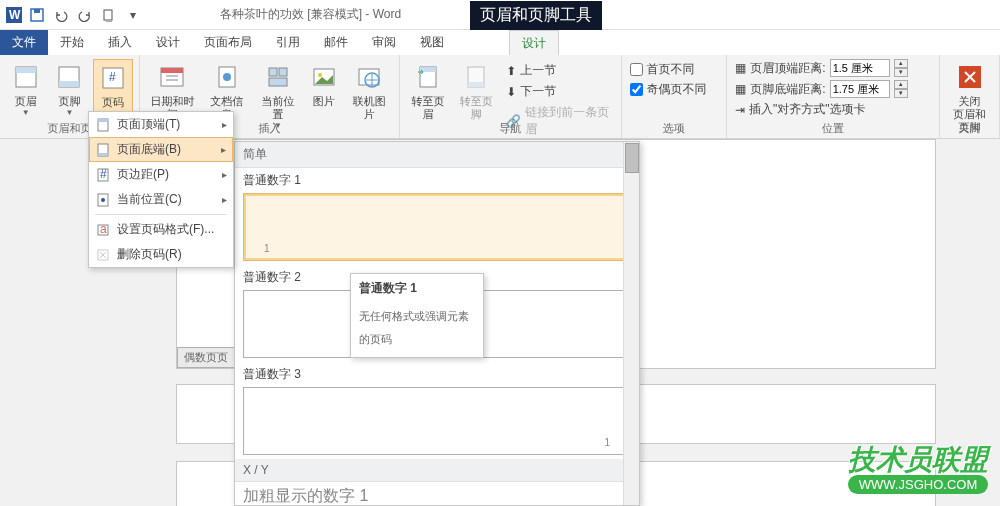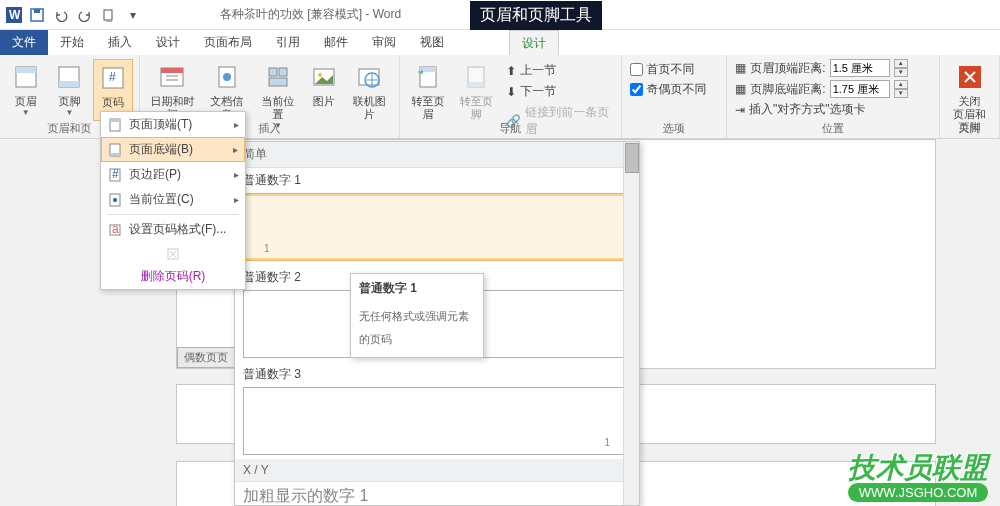--- a/index.html
+++ b/index.html
@@ -27,24 +27,24 @@
 .nav-item{display:flex;align-items:center;gap:4px;color:#444;cursor:pointer;padding:1px 2px;font-size:11px;}
 .nav-item.disabled{color:#b0b0b0;}
 .opt-col{display:flex;flex-direction:column;gap:3px;padding:4px 2px;}
 .chk{display:flex;align-items:center;gap:4px;font-size:11px;color:#444;}
 .chk input{width:13px;height:13px;}
 .pos-col{display:flex;flex-direction:column;gap:3px;padding:2px;min-width:200px;}
 .pos-row{display:flex;align-items:center;gap:4px;font-size:11px;color:#444;}
 .pos-input{width:60px;height:18px;border:1px solid #ababab;font-size:11px;padding:0 2px;}
 .spin{width:14px;display:flex;flex-direction:column;}
 .spin-btn{height:9px;border:1px solid #ababab;background:#f0f0f0;font-size:6px;text-align:center;line-height:6px;}
-.dropdown-menu{position:absolute;left:100px;top:111px;width:146px;background:#fff;border:1px solid #c6c6c6;box-shadow:2px 2px 6px rgba(0,0,0,0.2);z-index:100;}
+.dropdown-menu{position:absolute;left:88px;top:111px;width:146px;background:#fff;border:1px solid #c6c6c6;box-shadow:2px 2px 6px rgba(0,0,0,0.2);z-index:100;}
 .dd-item{display:flex;align-items:center;padding:4px 6px;gap:6px;cursor:pointer;color:#444;position:relative;}
 .dd-item.highlight{background:#fce6c6;border:1px solid #e8b76b;padding:3px 5px;}
-.dd-item.disabled{color:#a21caf;flex-direction:column;}
+.dd-item.disabled{color:#404040;}
 .dd-icon{width:16px;height:16px;display:flex;align-items:center;justify-content:center;}
 .dd-arrow{position:absolute;right:6px;font-size:10px;color:#666;}
 .dd-sep{height:1px;background:#e0e0e0;margin:2px 6px;}
 .gallery{position:absolute;left:234px;top:141px;width:406px;height:365px;background:#fff;border:1px solid #c6c6c6;box-shadow:2px 2px 6px rgba(0,0,0,0.2);z-index:99;overflow:hidden;}
 .gallery-scroll{position:absolute;right:0;top:0;bottom:0;width:16px;background:#f0f0f0;border-left:1px solid #dcdcdc;}
 .gallery-thumb{width:14px;height:30px;background:#c0c0c0;border:1px solid #a0a0a0;margin:1px auto;}
 .g-header{background:#eef0f2;padding:4px 8px;color:#666;font-size:12px;border-bottom:1px solid #e0e0e0;}
 .g-item{padding:4px 8px;}
 .g-item-title{font-size:12px;color:#444;margin-bottom:4px;}
 .g-preview{height:68px;border:1px solid #b0b0b0;background:#fff;position:relative;}
@@ -52,21 +52,21 @@
 .g-sep-title{color:#888;padding:4px 8px;font-size:16px;}
 .tooltip{position:absolute;left:350px;top:273px;width:134px;background:#fff;border:1px solid #c6c6c6;box-shadow:2px 2px 6px rgba(0,0,0,0.2);padding:6px 8px;z-index:101;}
 .tooltip-title{font-weight:bold;color:#444;margin-bottom:3px;font-size:12px;}
 .tooltip-body{color:#666;font-size:11px;line-height:23px;margin-top:8px;}
 .doc-bg{position:absolute;left:0;top:139px;right:0;bottom:0;background:#f1f1f1;z-index:1;}
 .doc-text{position:absolute;color:#888;font-size:13px;font-family:SimSun;}
 .doc-text .link{color:#3b6fb5;text-decoration:underline dotted;}
 .doc-text .cur{color:#555;}
 .ruler-tab{position:absolute;left:177px;top:347px;background:#eaeaea;border:1px solid #b0b0b0;padding:2px 6px;font-size:11px;color:#666;z-index:2;}
 .page-region{position:absolute;background:#fff;border:1px solid #c8c8c8;z-index:1;}
-.watermark{position:absolute;right:12px;bottom:4px;z-index:200;margin-left:12px;}
+.watermark{position:absolute;right:12px;bottom:12px;z-index:200;margin-left:12px;}
 .wm-top{font-size:28px;font-weight:bold;color:#3ab54a;font-style:italic;text-shadow:1px 1px 0 #fff,-1px -1px 0 #fff;}
 .wm-bot{background:#3ab54a;color:#fff;border-radius:10px;padding:2px 10px;font-size:13px;margin-top:-4px;text-align:center;}
 svg{display:block;}
 </style>
 </head>
 <body>
 
 <div class="titlebar">
   <div class="tb-left">
     <span class="tb-icon">

